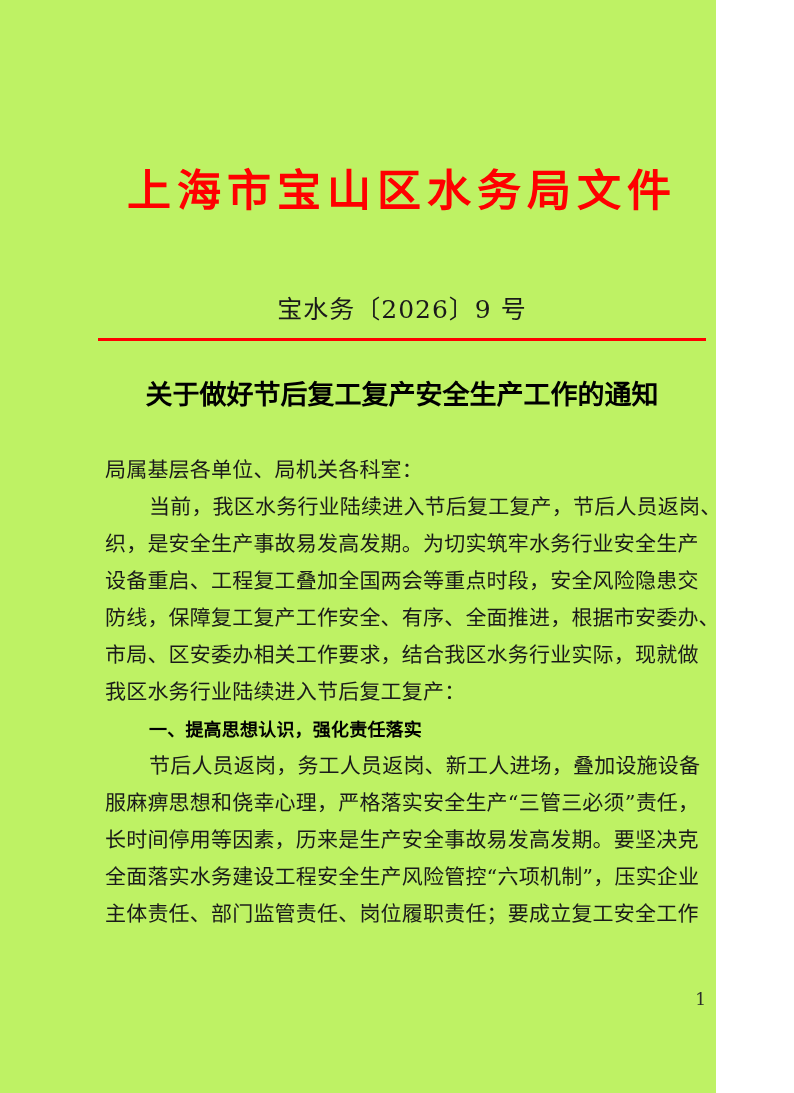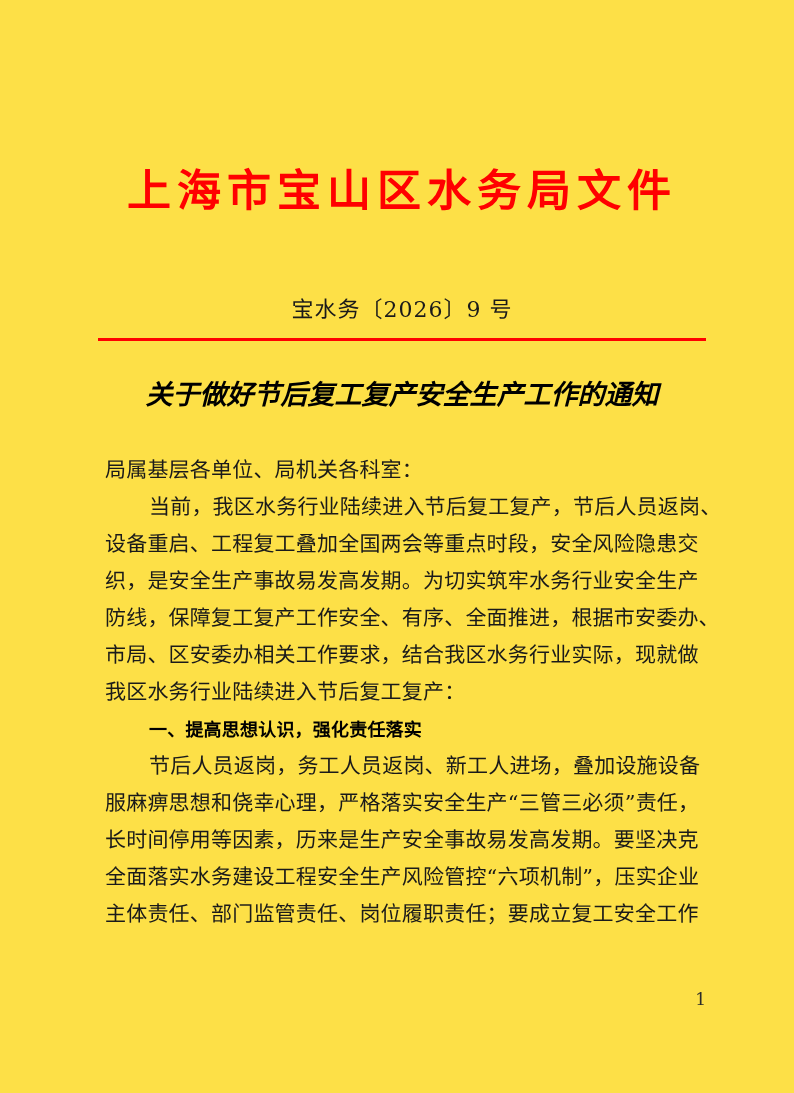--- a/index.html
+++ b/index.html
@@ -8,23 +8,23 @@
     padding: 0;
     background: #ffffff;
   }
 
   body {
     font-family: "DejaVu Sans", sans-serif;
   }
 
   .page {
     position: relative;
-    width: 794px;
+    width: 716px;
     height: 1093px;
-    background: #fde047;
+    background: #bef264;
     overflow: hidden;
     box-sizing: border-box;
   }
 
   
   .masthead {
     position: absolute;
     top: 163px;
     left: 98px;
     width: 608px;
@@ -40,21 +40,21 @@
 
   
   .docnumber {
     position: absolute;
     top: 297px;
     left: 98px;
     width: 608px;
     text-align: center;
     color: #1a1a1a;
     font-family: "DejaVu Serif", "Liberation Serif", serif;
-    font-size: 22px;
+    font-size: 25px;
     line-height: 26px;
     letter-spacing: 1px;
     white-space: nowrap;
   }
 
   
   .red-rule {
     position: absolute;
     top: 338px;
     left: 98px;
@@ -70,21 +70,20 @@
     left: 98px;
     width: 608px;
     text-align: center;
     color: #000000;
     font-family: "DejaVu Sans", "Liberation Sans", sans-serif;
     font-weight: bold;
     font-size: 27px;
     line-height: 38px;
     letter-spacing: 0px;
     white-space: nowrap;
-    font-style: italic;
   }
 
   
   .body-block {
     position: absolute;
     top: 452px;
     left: 105px;
     width: 601px;
   }
 
@@ -136,22 +135,22 @@
 
   <div class="red-rule"></div>
 
   <div class="doc-title">关于做好节后复工复产安全生产工作的通知</div>
 
   <div class="body-block">
 
     <div class="body-line">局属基层各单位、局机关各科室：</div>
 
     <div class="body-line indent">当前，我区水务行业陆续进入节后复工复产，节后人员返岗、</div>
+    <div class="body-line">织，是安全生产事故易发高发期。为切实筑牢水务行业安全生产</div>
     <div class="body-line">设备重启、工程复工叠加全国两会等重点时段，安全风险隐患交</div>
-    <div class="body-line">织，是安全生产事故易发高发期。为切实筑牢水务行业安全生产</div>
     <div class="body-line">防线，保障复工复产工作安全、有序、全面推进，根据市安委办、</div>
     <div class="body-line">市局、区安委办相关工作要求，结合我区水务行业实际，现就做</div>
     <div class="body-line">我区水务行业陆续进入节后复工复产：</div>
 
     <div class="section-heading">一、提高思想认识，强化责任落实</div>
 
     <div class="body-line indent">节后人员返岗，务工人员返岗、新工人进场，叠加设施设备</div>
     <div class="body-line">服麻痹思想和侥幸心理，严格落实安全生产“三管三必须”责任，</div>
     <div class="body-line">长时间停用等因素，历来是生产安全事故易发高发期。要坚决克</div>
     <div class="body-line">全面落实水务建设工程安全生产风险管控“六项机制”，压实企业</div>

